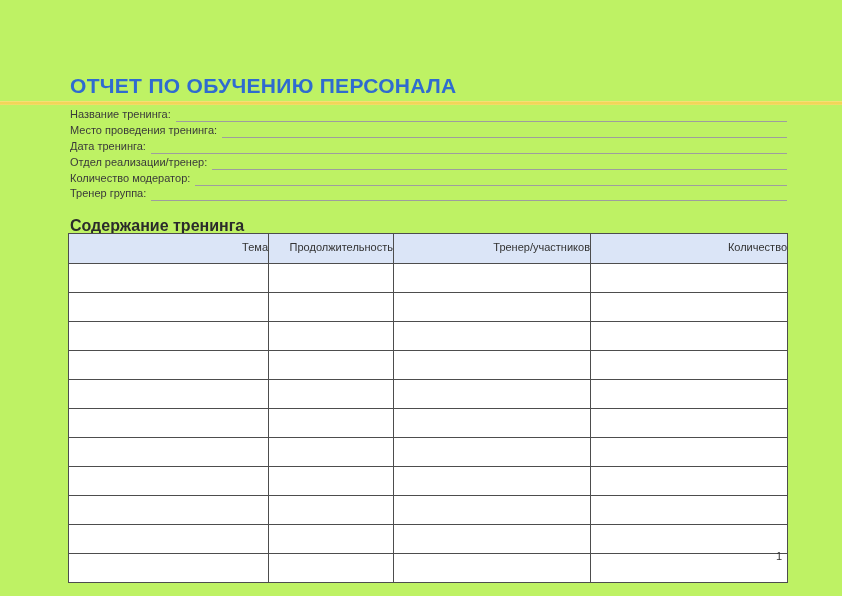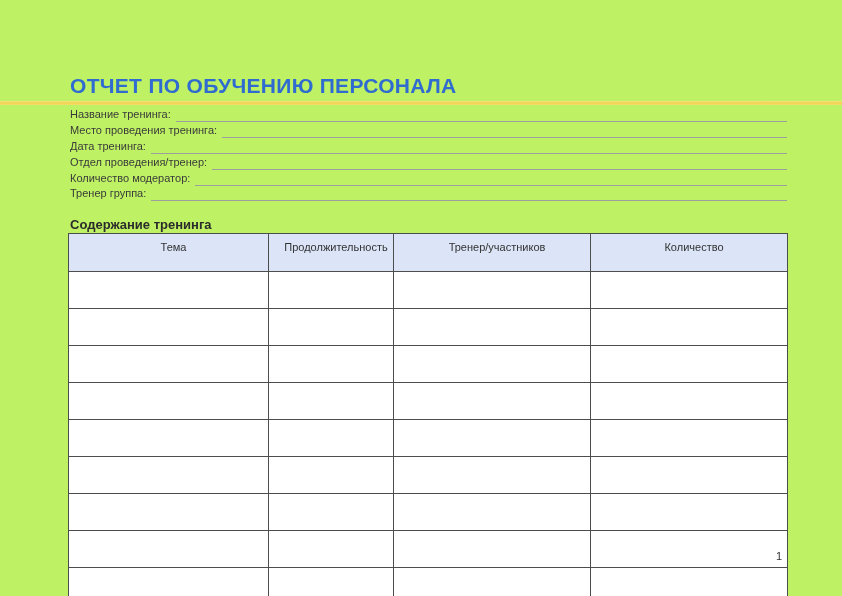--- a/index.html
+++ b/index.html
@@ -38,30 +38,30 @@
   .field-label{
     font-size:11px;line-height:13px;color:var(--ink);
     white-space:nowrap;flex:0 0 auto;
   }
   .field-line{
     flex:1 1 auto;margin-left:5px;height:13px;
     border-bottom:1px solid var(--line);
   }
   .section-title{
     position:absolute;left:70px;top:217px;
-    font-size:13px;font-weight:bold;color:#2b2b2b;
+    font-size:16px;font-weight:bold;color:#2b2b2b;
   }
   .content-table{
     position:absolute;left:68px;top:233px;width:719px;
     border-collapse:collapse;table-layout:fixed;
   }
   .content-table th,.content-table td{
     border:1px solid var(--border);
     font-size:11px;font-weight:normal;color:#333;
-    text-align:center;padding:0 0 12px 10px;
+    text-align:right;padding:0 0 4px 10px;
     overflow:hidden;white-space:nowrap;
   }
   .content-table thead th{
     background:var(--header-bg);
     height:25px;
   }
   .content-table tbody td{
     height:24px;background:#ffffff;
   }
   .page-number{
@@ -85,21 +85,21 @@
       </div>
       <div class="field-row">
         <span class="field-label">Место проведения тренинга:</span>
         <span class="field-line"></span>
       </div>
       <div class="field-row">
         <span class="field-label">Дата тренинга:</span>
         <span class="field-line"></span>
       </div>
       <div class="field-row">
-        <span class="field-label">Отдел проведения/тренер:</span>
+        <span class="field-label">Отдел реализации/тренер:</span>
         <span class="field-line"></span>
       </div>
       <div class="field-row">
         <span class="field-label">Количество модератор:</span>
         <span class="field-line"></span>
       </div>
       <div class="field-row">
         <span class="field-label">Тренер группа:</span>
         <span class="field-line"></span>
       </div>

